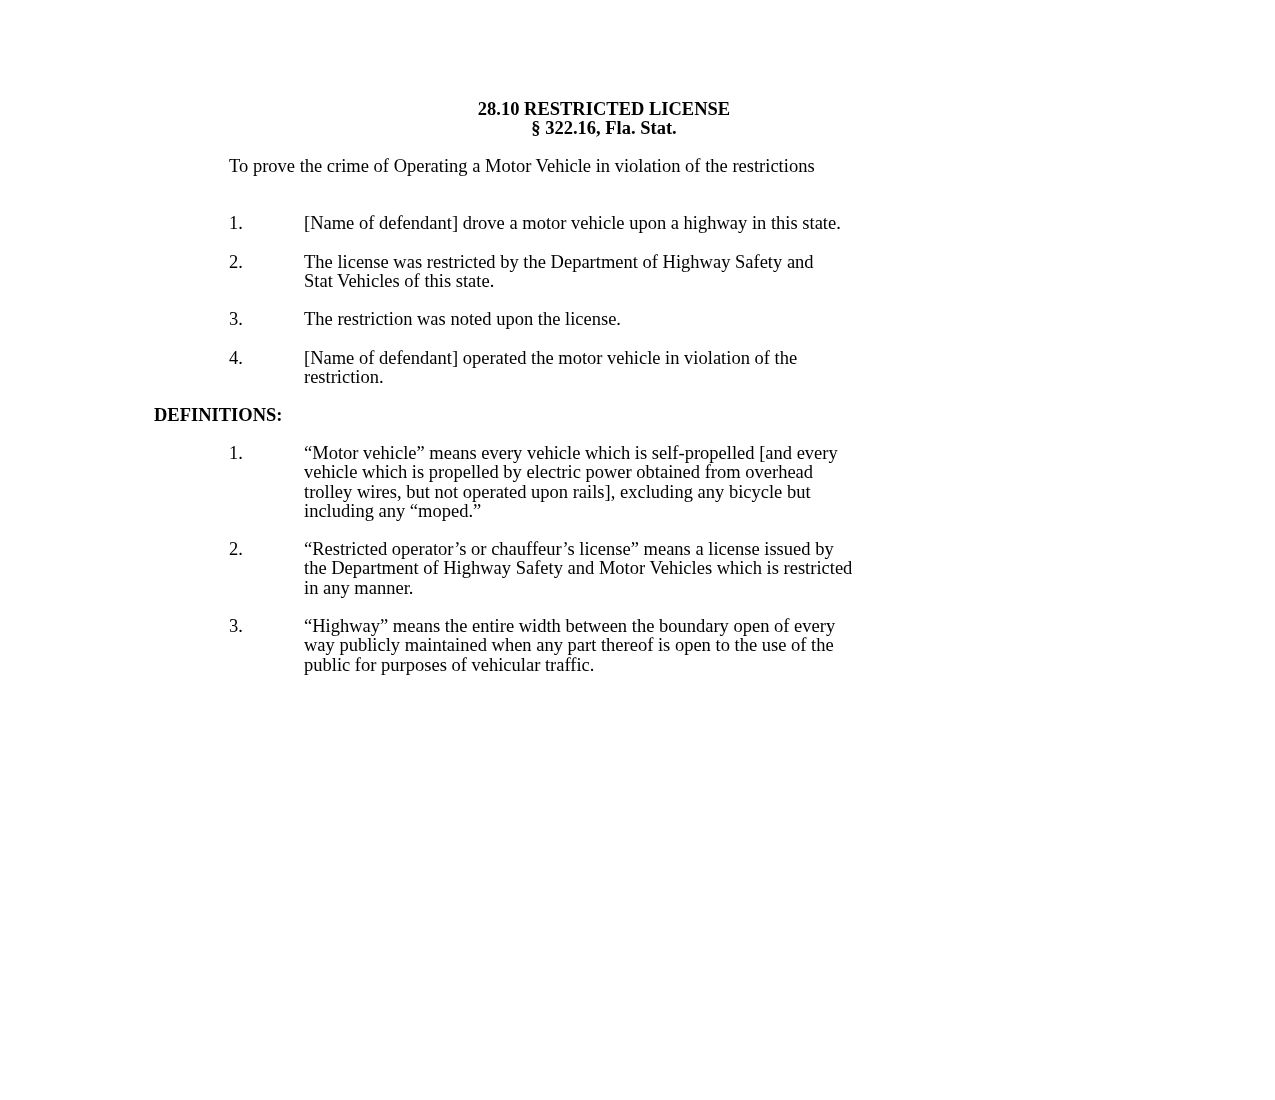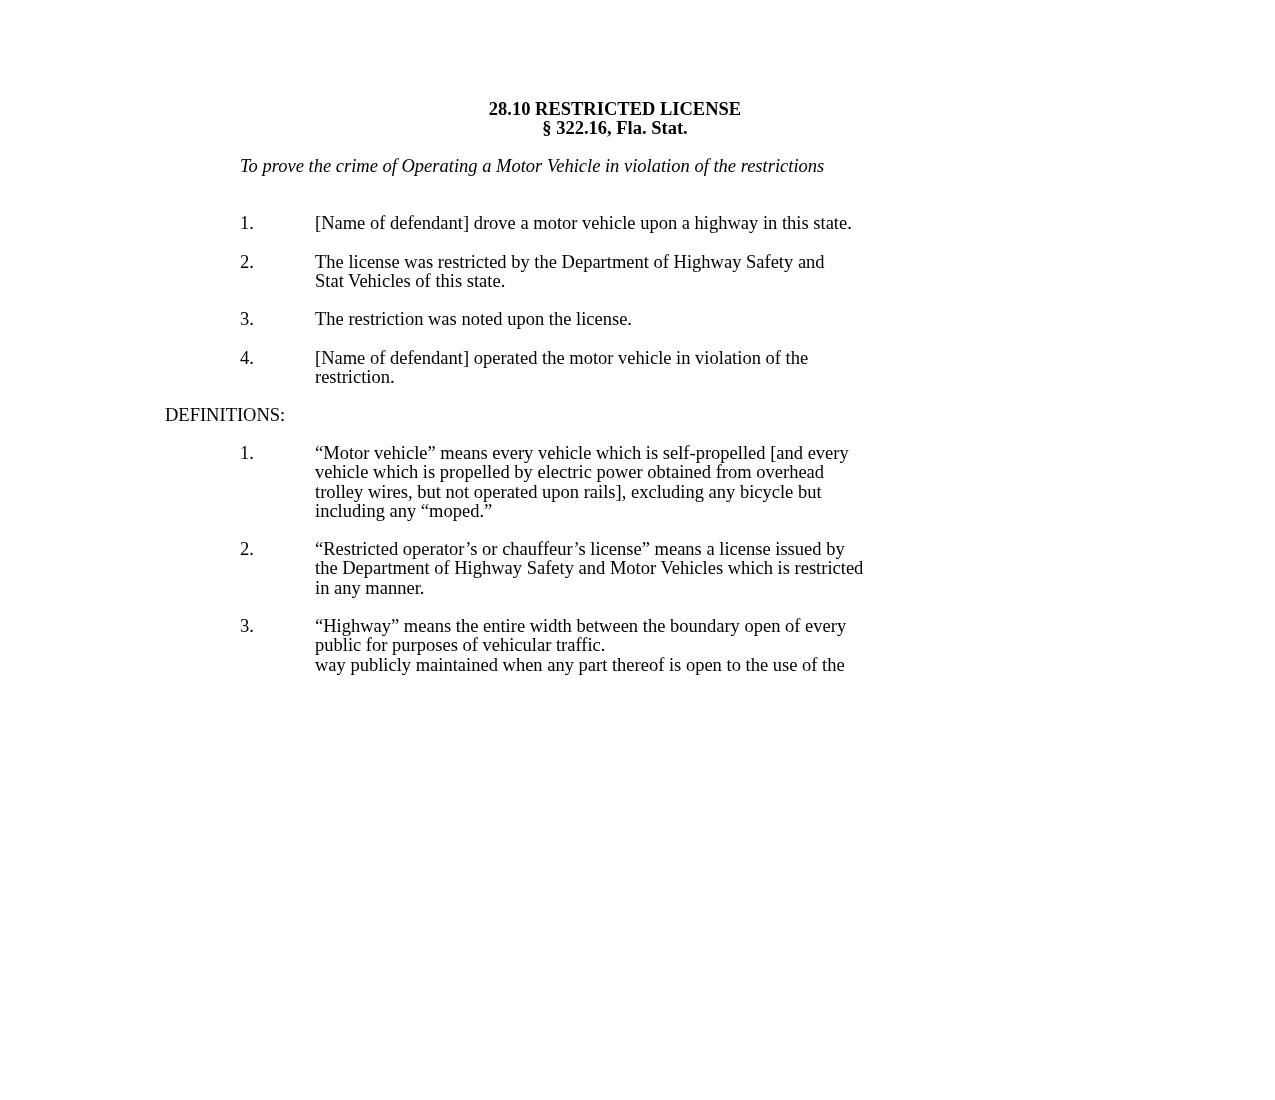--- a/index.html
+++ b/index.html
@@ -12,21 +12,21 @@
       height: 1100px;
       position: relative;
       overflow: hidden;
       font-family: "Liberation Serif", "DejaVu Serif", serif;
       color: #000000;
       font-size: 18.5px;
       line-height: 19.3px;
     }
     .page {
       position: absolute;
-      left: 15px;
+      left: 4px;
       top: 0;
       width: 1056px;
       height: 1100px;
     }
     .title-block {
       position: absolute;
       left: 0;
       width: 1200px;
       top: 100px;
       text-align: center;
@@ -39,21 +39,20 @@
       position: absolute;
       left: 150px;
       top: 157px;
       width: 900px;
       text-indent: 75px;
       white-space: normal;
     }
     .intro .line {
       display: block;
       white-space: nowrap;
-      font-style: italic;
     }
     .intro .line.second {
       text-indent: 0;
     }
     .item {
       position: absolute;
       left: 225px;
       width: 840px;
     }
     .item .num {
@@ -69,21 +68,21 @@
       width: 770px;
     }
     .item .text .line {
       display: block;
       white-space: nowrap;
     }
     .defs-heading {
       position: absolute;
       left: 150px;
       top: 406px;
-      font-weight: normal;
+      font-weight: bold;
     }
   </style>
 </head>
 <body>
 
 <div class="page">
 
   <div class="title-block">
     <div>28.10 RESTRICTED LICENSE</div>
     <div>§ 322.16, Fla. Stat.</div>
@@ -141,18 +140,18 @@
       <span class="line">“Restricted operator’s or chauffeur’s license” means a license issued by</span>
       <span class="line">the Department of Highway Safety and Motor Vehicles which is restricted</span>
       <span class="line">in any manner.</span>
     </div>
   </div>
 
   <div class="item" style="top:617px;">
     <span class="num">3.</span>
     <div class="text">
       <span class="line">“Highway” means the entire width between the boundary open of every</span>
+      <span class="line">way publicly maintained when any part thereof is open to the use of the</span>
       <span class="line">public for purposes of vehicular traffic.</span>
-      <span class="line">way publicly maintained when any part thereof is open to the use of the</span>
     </div>
   </div>
 
 </div>
 
 </body></html>

